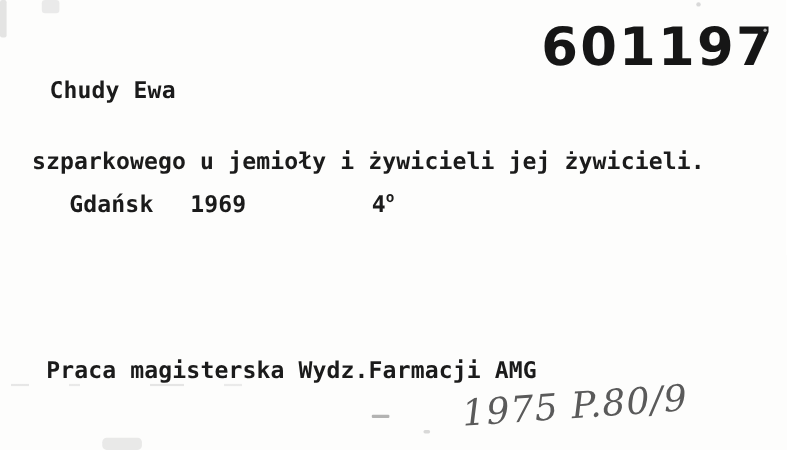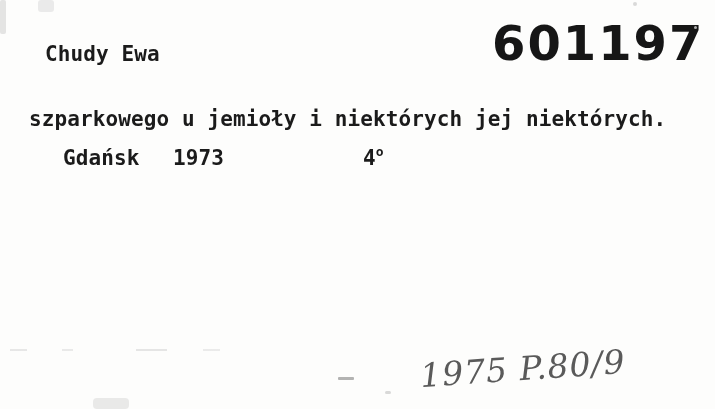--- a/index.html
+++ b/index.html
@@ -12,28 +12,29 @@
     font-weight:bold;
     color:#1b1b1b;
   }
   
   .tw{
     position:absolute;
     font-size:21px;
     line-height:24px;
     white-space:pre;
     letter-spacing:0.1px;
+    margin-top:28px;
   }
   .author{left:45px;top:42px;}
   .title1{left:62px;top:84px;}
   .title2{left:29px;top:107px;}
   .imprint{left:0;top:146px;width:715px;height:26px;}
   .imprint .place{position:absolute;left:63px;top:0;}
   .imprint .year{position:absolute;left:173px;top:0;}
-  .imprint .format{position:absolute;left:363px;top:0;text-align:center;}
+  .imprint .format{position:absolute;left:338px;top:0;text-align:center;}
   .imprint .format .ord{font-size:13px;position:relative;top:-9px;letter-spacing:0;}
   .imprint .collation{position:absolute;left:404px;top:0;}
   .collation2{left:29px;top:170px;}
   .note{left:42px;top:297px;}
   
   .accession{
     position:absolute;left:492px;top:17px;
     font-family:"DejaVu Sans", sans-serif;
     font-weight:bold;
     font-size:48px;line-height:52px;
@@ -67,29 +68,30 @@
 </head>
 <body>
 
 <div class="card">
 
   <div class="tw author">Chudy Ewa</div>
 
   <div class="accession">601197</div>
 
 
-  <div class="tw title2">szparkowego u jemioły i niektórych jej niektórych.</div>
+  <div class="tw title2">szparkowego u jemioły i żywicieli jej żywicieli.</div>
 
   <div class="tw imprint">
     <span class="place">Gdańsk</span>
-    <span class="year">1973</span>
+    <span class="year">1969</span>
     <span class="format"><span>4</span><span class="ord">o</span></span>
   </div>
 
 
+  <div class="tw note">Praca magisterska Wydz.Farmacji AMG</div>
 
   <div class="hand">1975 P.80/9</div>
 
   <div class="smudge sm-left-edge"></div>
   <div class="smudge sm-top"></div>
   <div class="smudge sm-dash"></div>
   <div class="smudge sm-dot"></div>
   <div class="smudge sm-bottom"></div>
   <div class="smudge sm-row"></div>
   <div class="smudge sm-speck1"></div>

